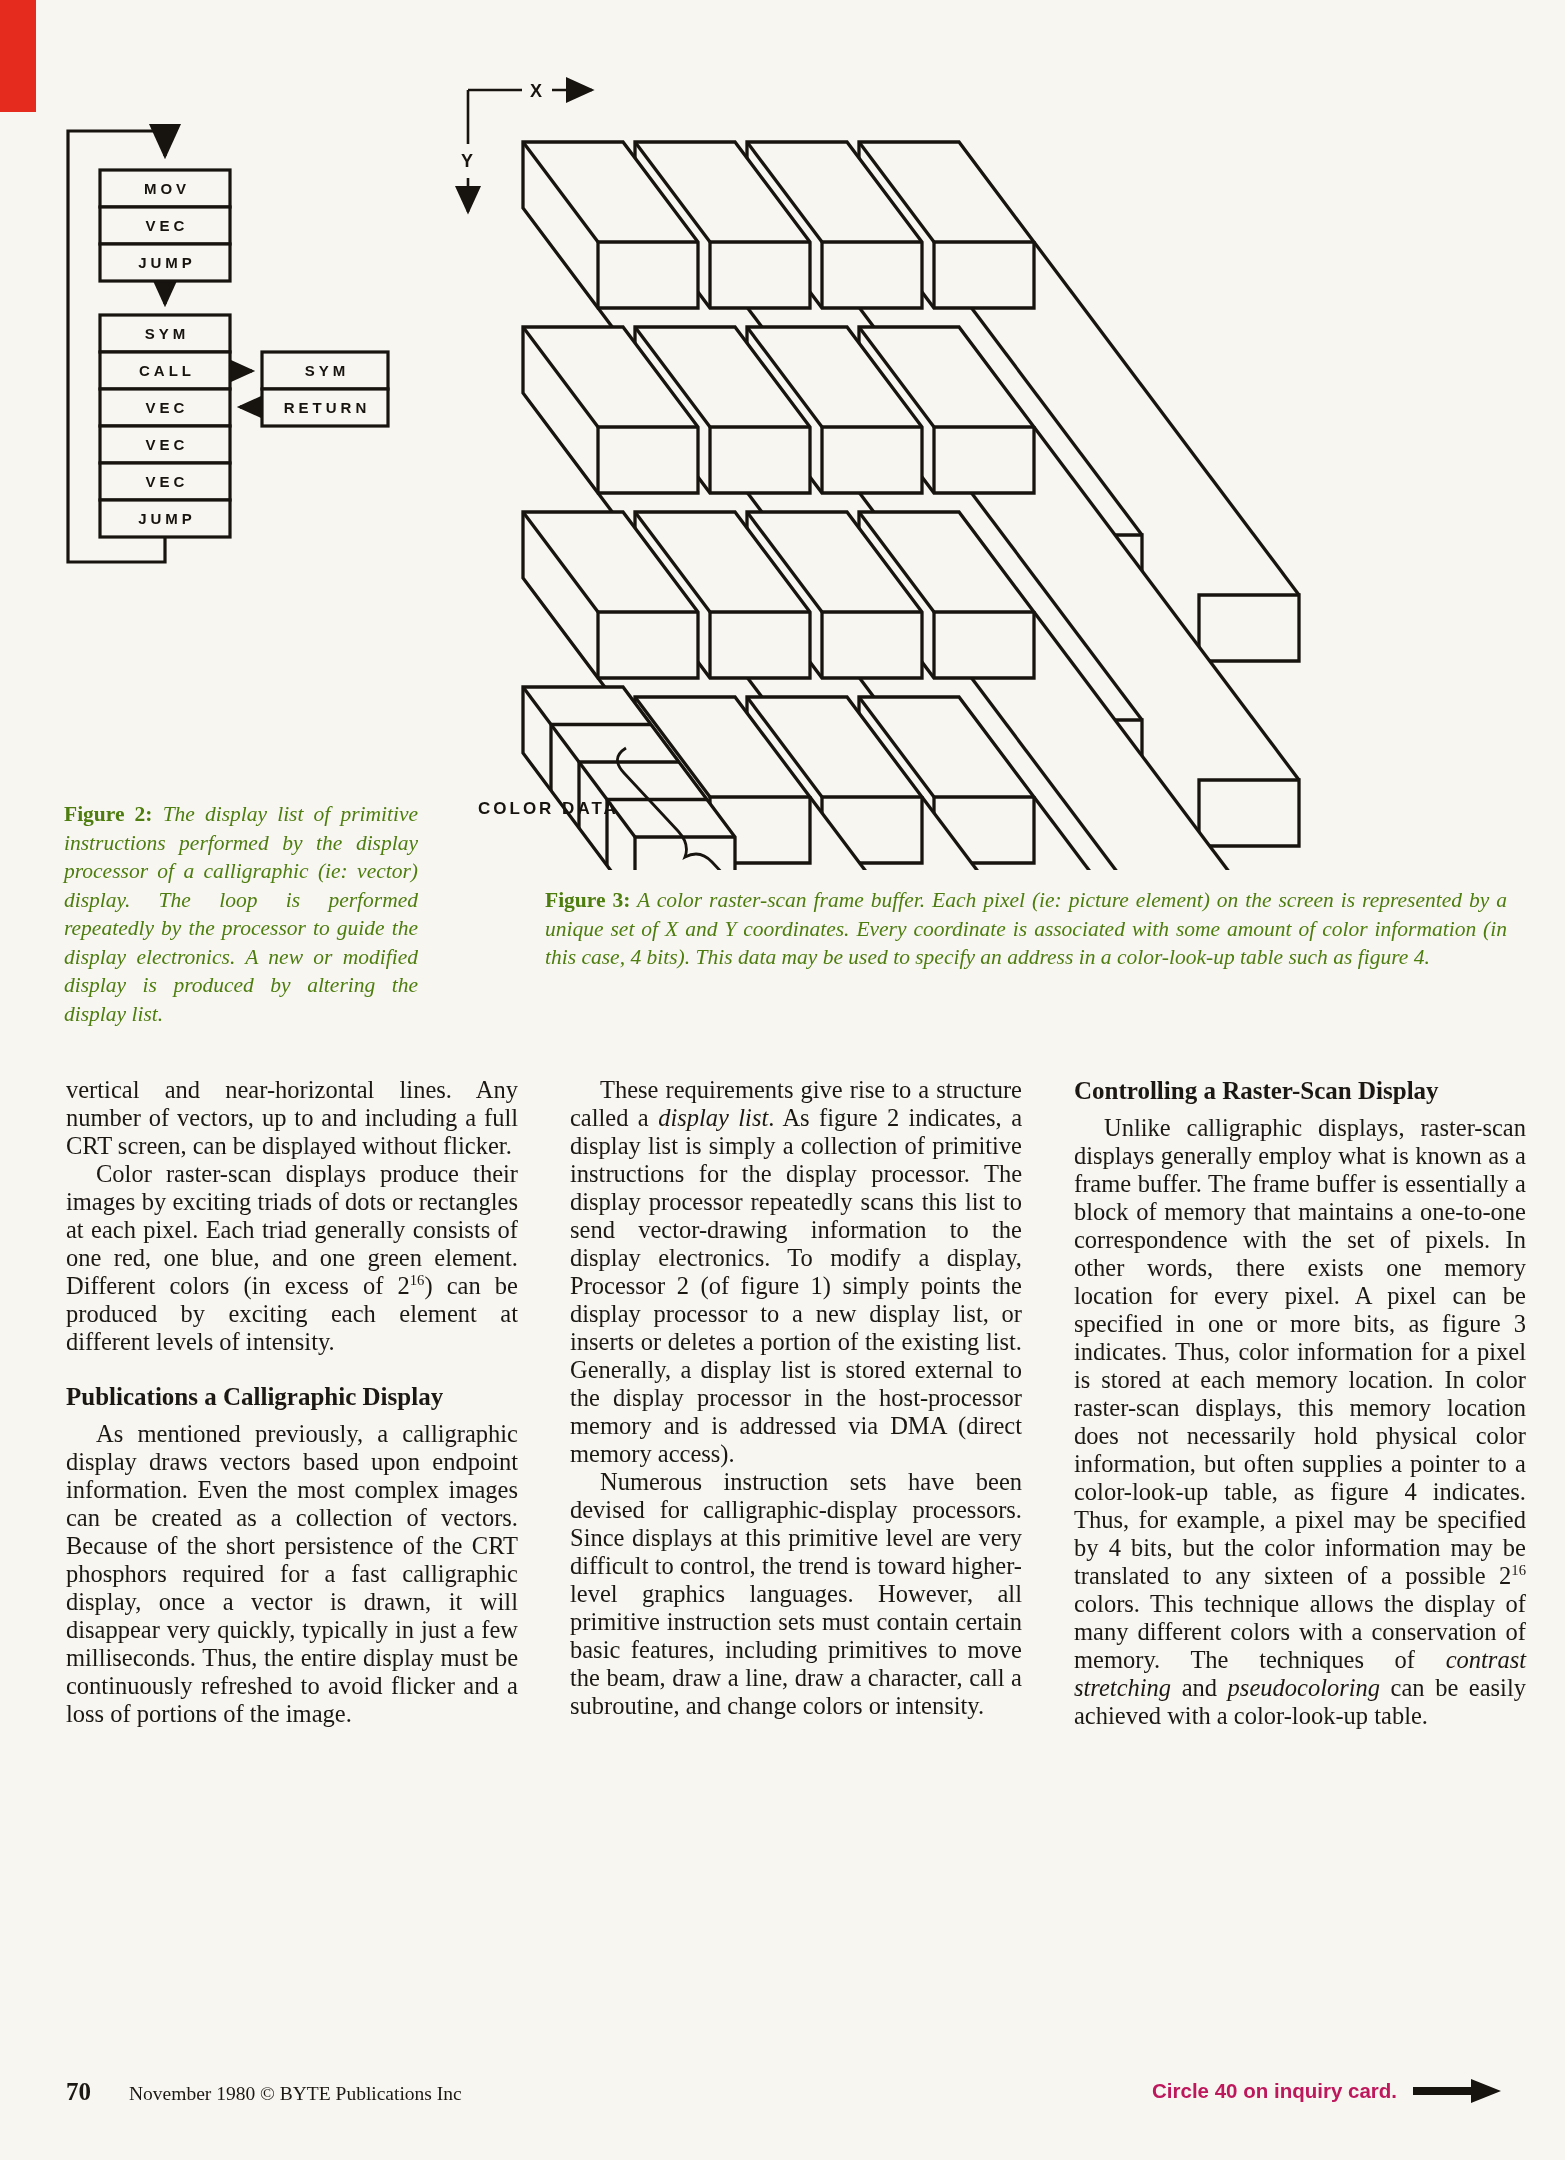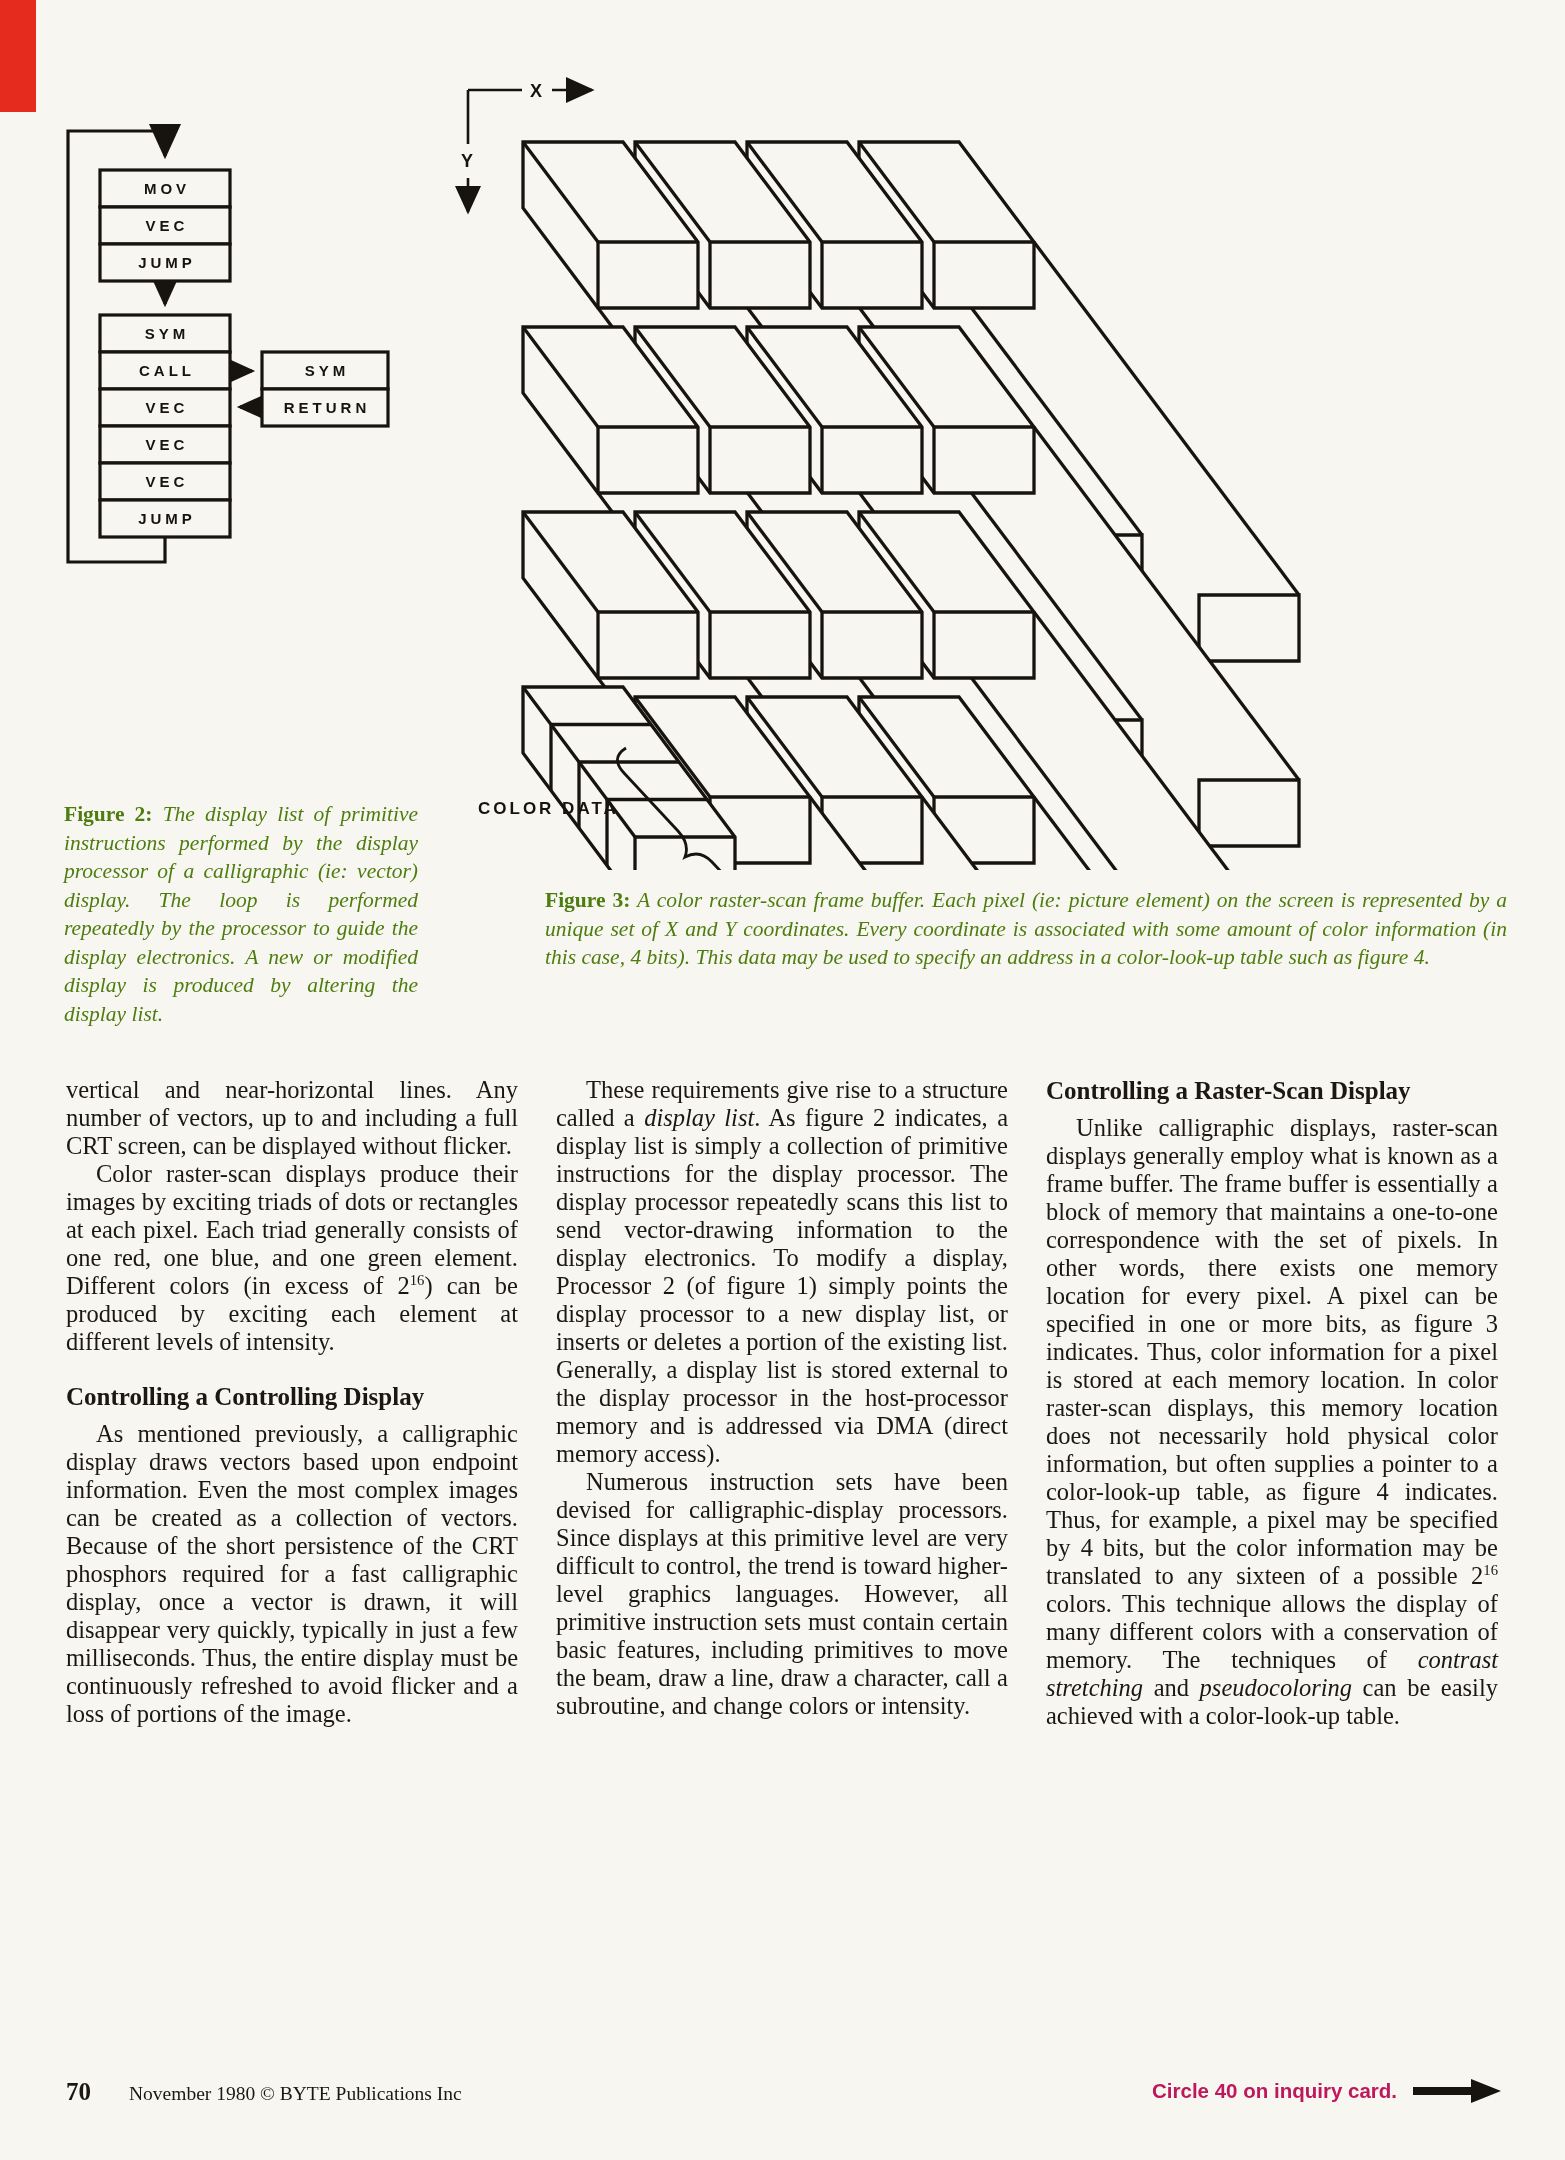--- a/index.html
+++ b/index.html
@@ -13,21 +13,21 @@
         fill:#17130f;font-weight:bold;}
   svg text.axislabel{font-family:"Liberation Sans",sans-serif;font-size:18px;letter-spacing:2px;
         fill:#17130f;font-weight:bold;}
   svg text.figlabel{font-family:"Liberation Sans",sans-serif;font-size:17px;letter-spacing:3px;
         fill:#17130f;font-weight:bold;}
   .caption{position:absolute;font-style:italic;font-size:21.5px;line-height:28.5px;
         text-align:justify;color:#4d7c0f;}
   .caption b{font-style:normal;font-weight:bold;}
   .fig2-caption{left:64px;top:800px;width:354px;}
   .fig3-caption{left:545px;top:886px;width:962px;}
-  .bodygrid{position:absolute;left:66px;top:1076px;display:flex;gap:38px;}
+  .bodygrid{position:absolute;left:66px;top:1076px;display:flex;gap:52px;}
   .col{width:452px;font-size:24.5px;line-height:28px;text-align:justify;}
   .col p{margin:0;}
   .col p.ind{text-indent:30px;}
   .col h3{font-size:25px;line-height:30px;margin:26px 0 8px 0;text-align:left;}
   .col .it{font-style:italic;}
   .col sup{font-size:60%;line-height:0;vertical-align:super;}
   .footer-left{position:absolute;left:66px;top:2078px;display:flex;align-items:baseline;}
   .pagenum{font-weight:bold;font-size:25px;}
   .pubinfo{font-size:19.5px;margin-left:38px;}
   .footer-right{position:absolute;right:62px;top:2078px;display:flex;align-items:center;}
@@ -241,21 +241,21 @@
     <b>Figure 2:</b><span> The display list of primitive instructions performed by the display processor of a calligraphic (ie: vector) display. The loop is performed repeatedly by the processor to guide the display electronics. A new or modified display is produced by altering the display list.</span>
   </div>
   <div class="caption fig3-caption">
     <b>Figure 3:</b><span> A color raster-scan frame buffer. Each pixel (ie: picture element) on the screen is represented by a unique set of X and Y coordinates. Every coordinate is associated with some amount of color information (in this case, 4 bits). This data may be used to specify an address in a color-look-up table such as figure 4.</span>
   </div>
 
   <div class="bodygrid">
     <div class="col">
       <p>vertical and near-horizontal lines. Any number of vectors, up to and including a full CRT screen, can be displayed without flicker.</p>
       <p class="ind"><span>Color raster-scan displays produce their images by exciting triads of dots or rectangles at each pixel. Each triad generally consists of one red, one blue, and one green element. Different colors (in excess of 2</span><sup>16</sup><span>) can be produced by exciting each element at different levels of intensity.</span></p>
-      <h3>Controlling a Controlling Display</h3>
+      <h3>Publications a Calligraphic Display</h3>
       <p class="ind">As mentioned previously, a calligraphic display draws vectors based upon endpoint information. Even the most complex images can be created as a collection of vectors. Because of the short persistence of the CRT phosphors required for a fast calligraphic display, once a vector is drawn, it will disappear very quickly, typically in just a few milliseconds. Thus, the entire display must be continuously refreshed to avoid flicker and a loss of portions of the image.</p>
     </div>
     <div class="col">
       <p class="ind"><span>These requirements give rise to a structure called a </span><span class="it">display list</span><span>. As figure 2 indicates, a display list is simply a collection of primitive instructions for the display processor. The display processor repeatedly scans this list to send vector-drawing information to the display electronics. To modify a display, Processor 2 (of figure 1) simply points the display processor to a new display list, or inserts or deletes a portion of the existing list. Generally, a display list is stored external to the display processor in the host-processor memory and is addressed via DMA (direct memory access).</span></p>
       <p class="ind">Numerous instruction sets have been devised for calligraphic-display processors. Since displays at this primitive level are very difficult to control, the trend is toward higher-level graphics languages. However, all primitive instruction sets must contain certain basic features, including primitives to move the beam, draw a line, draw a character, call a subroutine, and change colors or intensity.</p>
     </div>
     <div class="col">
       <h3 style="margin-top:0;">Controlling a Raster-Scan Display</h3>
       <p class="ind"><span>Unlike calligraphic displays, raster-scan displays generally employ what is known as a frame buffer. The frame buffer is essentially a block of memory that maintains a one-to-one correspondence with the set of pixels. In other words, there exists one memory location for every pixel. A pixel can be specified in one or more bits, as figure 3 indicates. Thus, color information for a pixel is stored at each memory location. In color raster-scan displays, this memory location does not necessarily hold physical color information, but often supplies a pointer to a color-look-up table, as figure 4 indicates. Thus, for example, a pixel may be specified by 4 bits, but the color information may be translated to any sixteen of a possible 2</span><sup>16</sup><span> colors. This technique allows the display of many different colors with a conservation of memory. The techniques of </span><span class="it">contrast stretching</span><span> and </span><span class="it">pseudocoloring</span><span> can be easily achieved with a color-look-up table.</span></p>
     </div>

